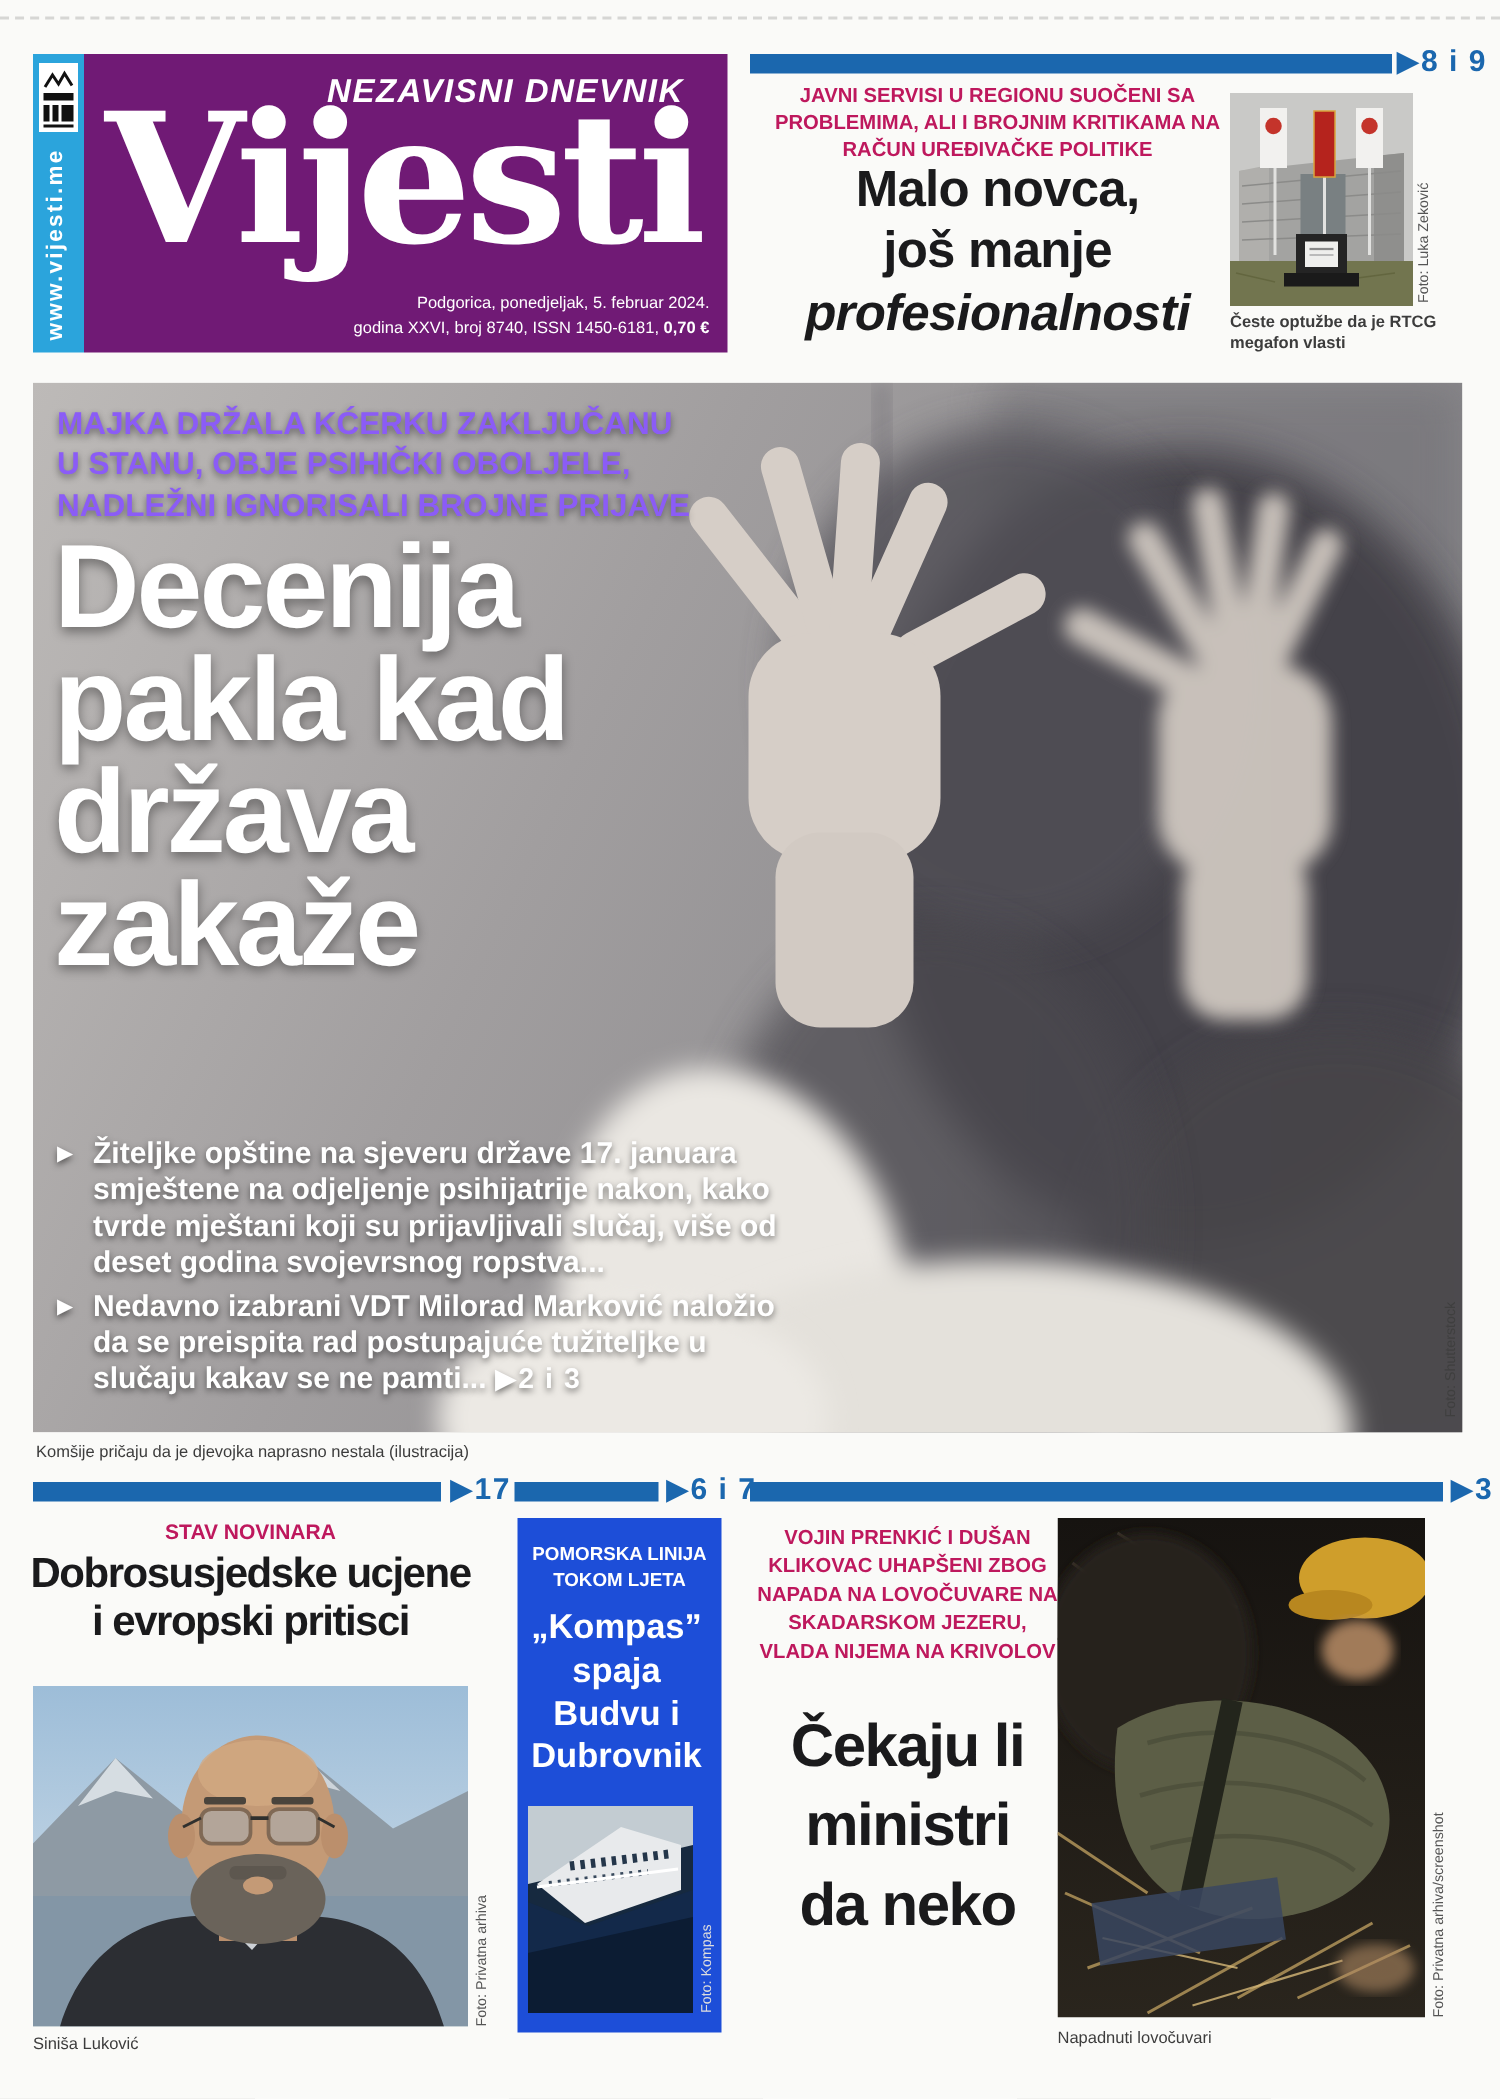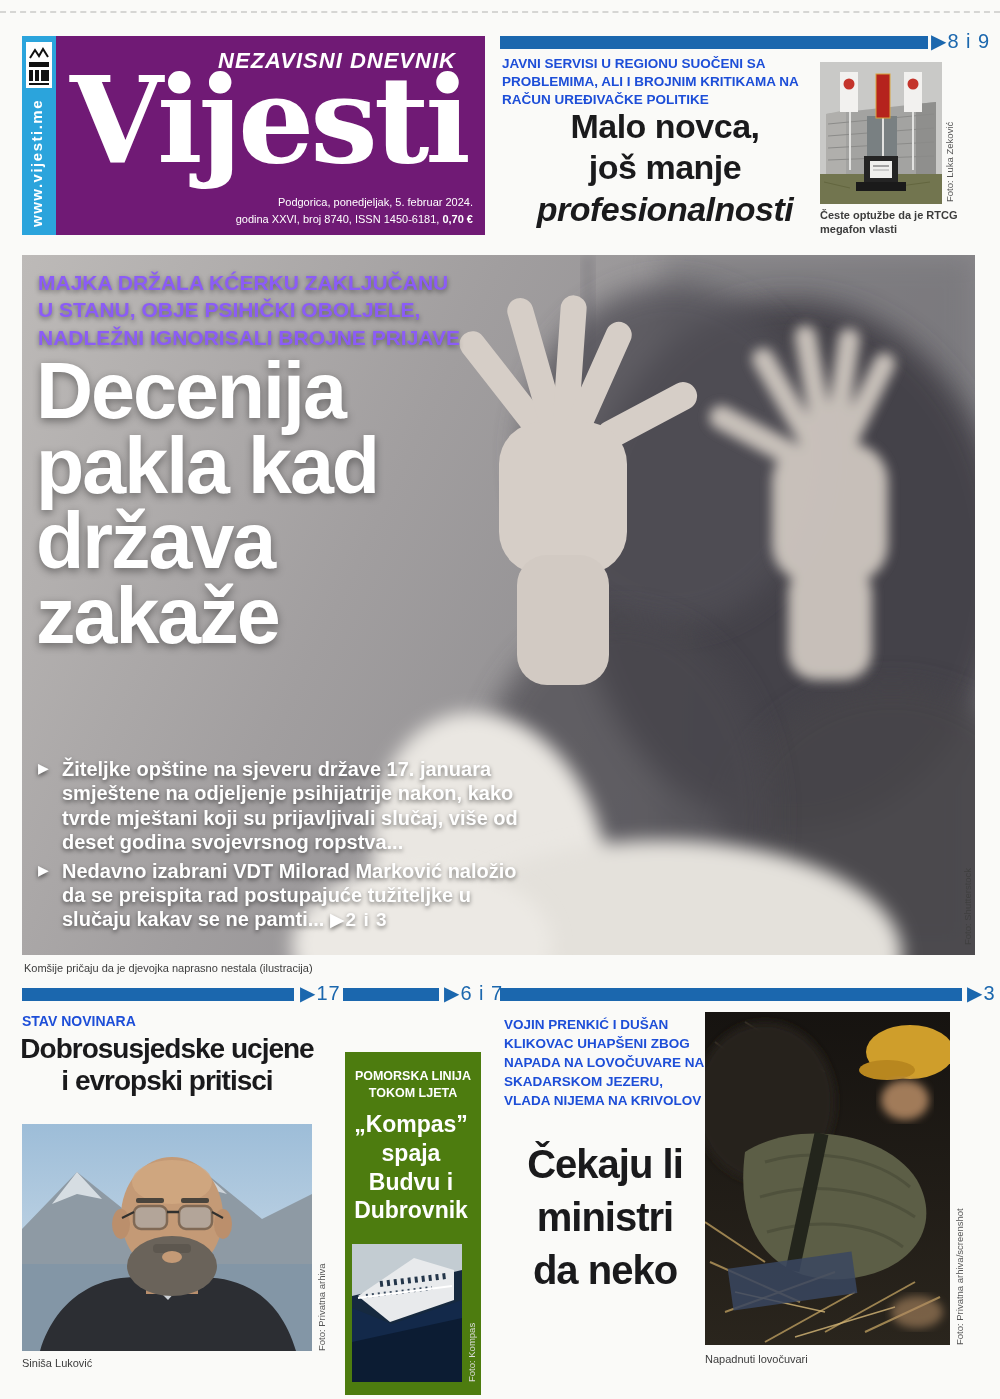--- a/index.html
+++ b/index.html
@@ -11,37 +11,37 @@
   .strip{background:#2ba4dc;}
   .bluebox{background:#701a75;}
   .vurl{writing-mode:vertical-rl;transform:rotate(180deg);color:#fff;font-weight:bold;
         font-size:15px;letter-spacing:1.5px;}
   .tagline{color:#fff;font-style:italic;font-weight:800;font-size:22px;letter-spacing:1px;text-align:center;}
   .logotype{color:#fff;font-family:"DejaVu Serif","Liberation Serif",serif;font-weight:bold;
         font-size:120px;line-height:1;letter-spacing:-4px;}
   .dateline{color:#fff;font-size:11px;line-height:1.5;text-align:right;}
   
   .bar{background:#1b67ae;height:13px;}
-  .pmark{color:#1b67ae;font-weight:400;font-size:20px;line-height:1;letter-spacing:1px;}
-  .kicker{color:#1d4ed8;font-weight:800;text-transform:uppercase;text-align:left;}
+  .pmark{color:#1b67ae;font-weight:700;font-size:20px;line-height:1;letter-spacing:1px;}
+  .kicker{color:#be185d;font-weight:800;text-transform:uppercase;text-align:center;}
   .hl{color:#1a1a1c;font-weight:800;}
   .cap{color:#3c3c3c;font-size:11px;line-height:1.3;}
   .vtext{writing-mode:vertical-rl;transform:rotate(180deg);font-size:9.5px;color:#555;}
   .vtext.white{color:#ddd;}
   
   .mkicker{color:#8b5cf6;font-weight:800;font-size:21px;line-height:1.3;text-transform:uppercase;
         text-shadow:0 2px 5px rgba(0,0,0,.45);}
   .mhl{color:#fff;font-weight:800;font-size:79px;line-height:.95;letter-spacing:-2px;
         text-shadow:0 3px 8px rgba(0,0,0,.4);}
   .bullet{position:relative;padding-left:24px;color:#fff;font-weight:700;font-size:20px;
         line-height:1.22;text-shadow:0 2px 4px rgba(0,0,0,.5);margin-bottom:4px;}
   .bullet .bm{position:absolute;left:0;top:3px;font-size:14px;}
   .bullet .bref{font-size:19px;letter-spacing:1px;}
   
-  .blackbox{background:#4d7c0f;margin-top:40px;}
+  .blackbox{background:#1d4ed8;}
   .wkicker{color:#fff;font-weight:800;font-size:12.5px;line-height:1.35;text-align:center;text-transform:uppercase;}
   .whl{color:#fff;font-weight:800;font-size:23px;line-height:1.25;text-align:center;}
   .center{text-align:center;}
 </style>
 </head>
 <body>
 
 <div class="page">
 
   <div class="abs trim" style="left:0;top:11px;width:1000px;"></div>

